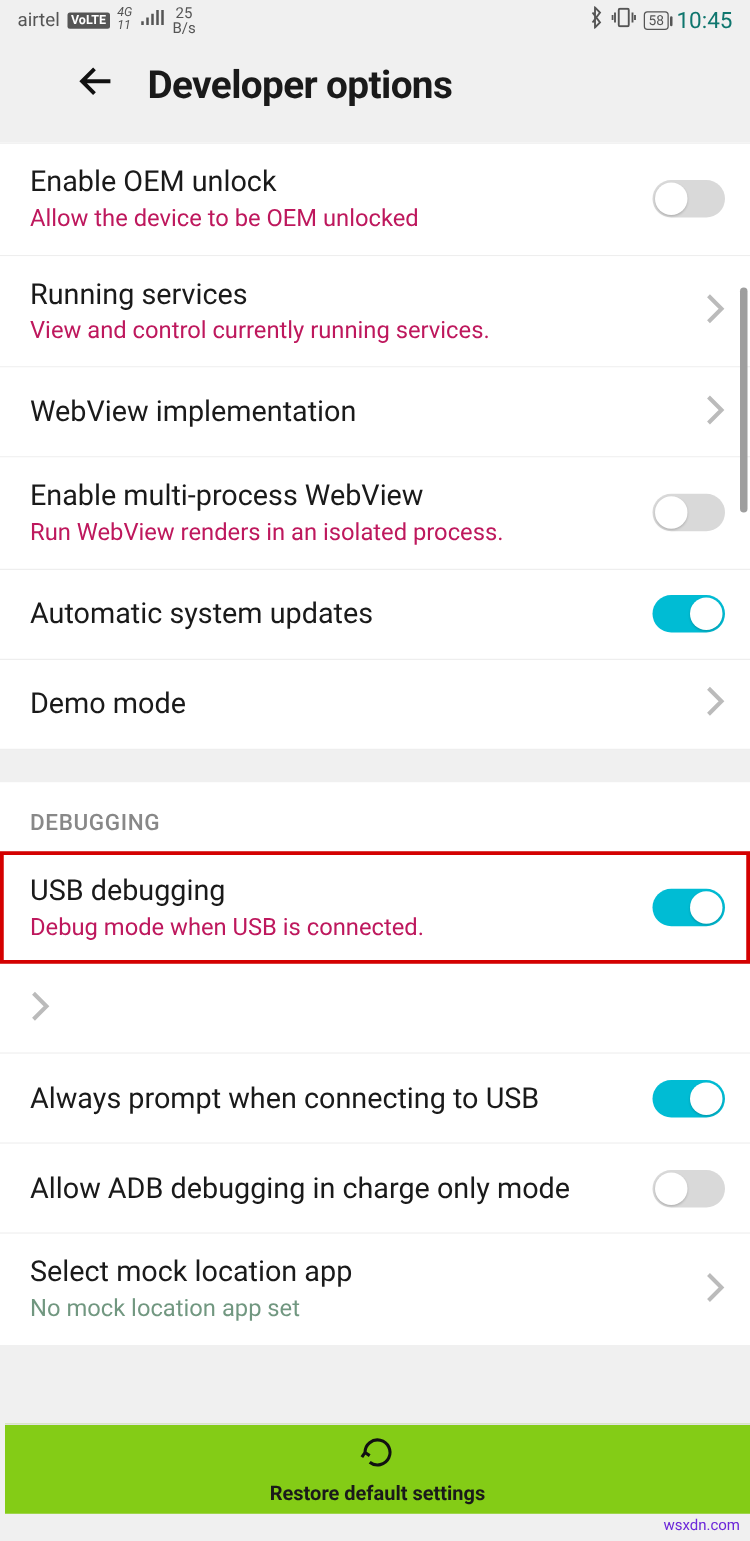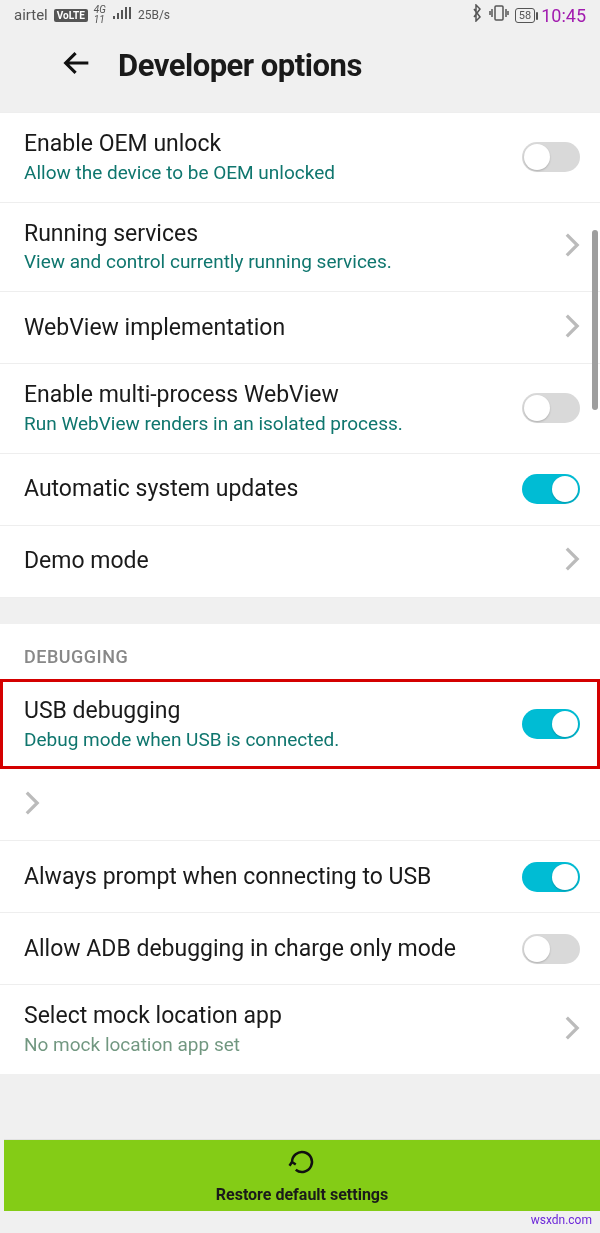--- a/index.html
+++ b/index.html
@@ -30,39 +30,39 @@
   }
   .volte-badge {
     background: #555;
     color: #fff;
     font-size: 10px;
     font-weight: 700;
     padding: 1px 3px;
     border-radius: 2px;
   }
   .sig-sub { font-size: 10px; line-height: 1; display:flex; flex-direction:column;font-style:italic; }
-  .netrate { font-size: 12px; line-height: 1; display:flex; flex-direction:row; align-items:center; }
+  .netrate { font-size: 12px; line-height: 1; display:flex; flex-direction:column; align-items:center; }
   .battery-box {
     display: inline-flex;
     border: 1.5px solid #555;
     border-radius: 3px;
     font-size: 11px;
     padding: 0 3px;
     align-items: flex-end;
     position: relative;
   }
   .battery-box::after {
     content:"";
     position:absolute;
     right:-4px; top:3px;
     width:2px; height:8px;
     background:#555;
     border-radius:1px;
   }
-  .status-time { font-size: 18px; color:#a21caf; }
+  .status-time { font-size: 18px; color:#0f766e; }
 
   
   .header {
     display: flex;
     align-items: center;
     gap: 24px;
     padding: 18px 20px 28px 20px;
     background: #f0f0f0;
     margin-left: 40px;
   }
@@ -105,21 +105,21 @@
     position: relative;
   }
   .row-text { flex: 1; padding-right: 12px; }
   .row-title {
     font-size: 23px;
     color: #1a1a1a;
     line-height: 1.3;
   }
   .row-sub {
     font-size: 19px;
-    color: #0f766e;
+    color: #be185d;
     margin-top: 2px;
     line-height: 1.3;
   }
   .truncated {
     color: #14532d;
     opacity: 0.6;
   }
 
   
   .toggle {

